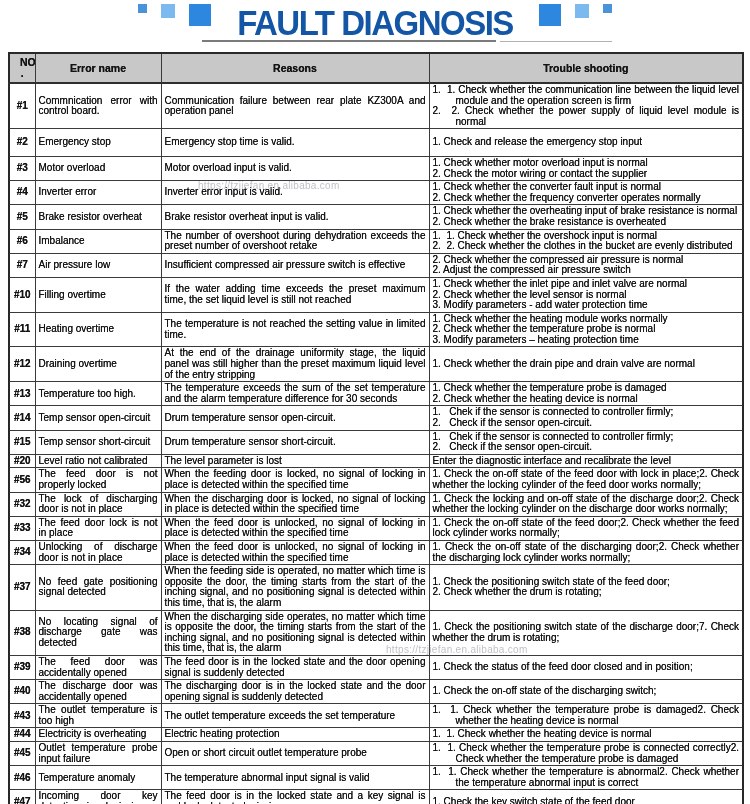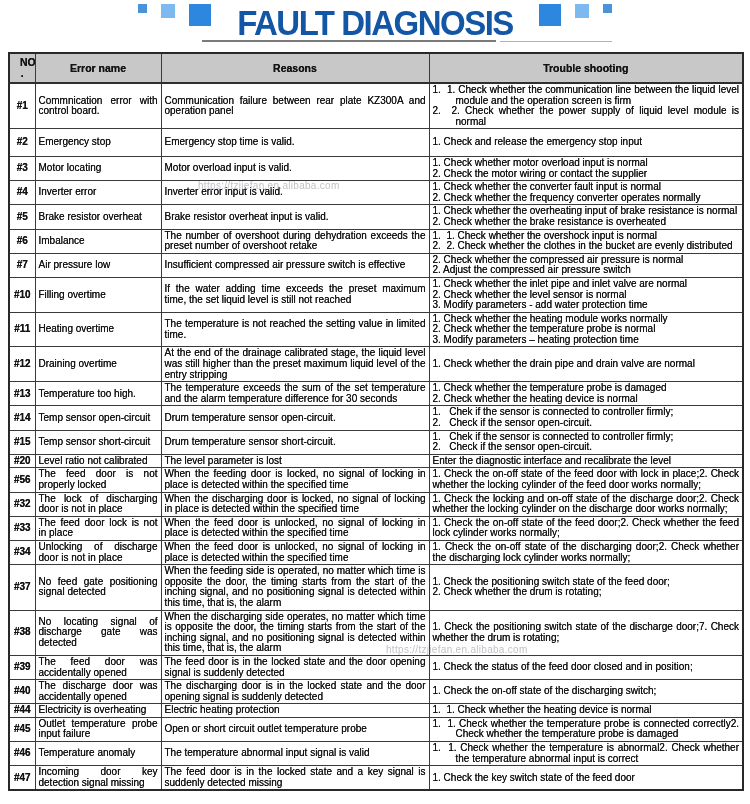--- a/index.html
+++ b/index.html
@@ -97,21 +97,21 @@
         <tr class="tall">
     <td class="cell-no">#2</td>
     <td class="cell-err">Emergency stop</td>
     <td class="cell-rea">Emergency stop time is valid.</td>
     <td class="cell-tro">
             <div class="tline">1. Check and release the emergency stop input</div>
           </td>
   </tr>
         <tr>
     <td class="cell-no">#3</td>
-    <td class="cell-err">Motor locating</td>
+    <td class="cell-err">Motor overload</td>
     <td class="cell-rea">Motor overload input is valid.</td>
     <td class="cell-tro">
             <div class="tline">1. Check whether motor overload input is normal</div>
             <div class="tline">2. Check the motor wiring or contact the supplier</div>
           </td>
   </tr>
         <tr>
     <td class="cell-no">#4</td>
     <td class="cell-err">Inverter error</td>
     <td class="cell-rea">Inverter error input is valid.</td>
@@ -163,21 +163,21 @@
     <td class="cell-rea">The temperature is not reached the setting value in limited time.</td>
     <td class="cell-tro">
             <div class="tline">1. Check whether the heating module works normally</div>
             <div class="tline">2. Check whether the temperature probe is normal</div>
             <div class="tline">3. Modify parameters – heating protection time</div>
           </td>
   </tr>
         <tr>
     <td class="cell-no">#12</td>
     <td class="cell-err">Draining overtime</td>
-    <td class="cell-rea">At the end of the drainage calibrated stage, the liquid level was still higher than the preset maximum liquid level of the entry stripping</td>
+    <td class="cell-rea">At the end of the drainage uniformity stage, the liquid panel was still higher than the preset maximum liquid level of the entry stripping</td>
     <td class="cell-tro">
             <div class="tline">1. Check whether the drain pipe and drain valve are normal</div>
           </td>
   </tr>
         <tr>
     <td class="cell-no">#13</td>
     <td class="cell-err">Temperature too high.</td>
     <td class="cell-rea">The temperature exceeds the sum of the set temperature and the alarm temperature difference for 30 seconds</td>
     <td class="cell-tro">
             <div class="tline">1. Check whether the temperature probe is damaged</div>
@@ -269,20 +269,28 @@
   </tr>
         <tr>
     <td class="cell-no">#40</td>
     <td class="cell-err">The discharge door was accidentally opened</td>
     <td class="cell-rea">The discharging door is in the locked state and the door opening signal is suddenly detected</td>
     <td class="cell-tro">
             <div class="tline">1. Check the on-off state of the discharging switch;</div>
           </td>
   </tr>
         <tr>
+    <td class="cell-no">#43</td>
+    <td class="cell-err">The outlet temperature is too high</td>
+    <td class="cell-rea">The outlet temperature exceeds the set temperature</td>
+    <td class="cell-tro">
+            <div class="tline h2">1.&nbsp;&nbsp;1. Check whether the temperature probe is damaged2. Check whether the heating device is normal</div>
+          </td>
+  </tr>
+        <tr>
     <td class="cell-no">#44</td>
     <td class="cell-err">Electricity is overheating</td>
     <td class="cell-rea">Electric heating protection</td>
     <td class="cell-tro">
             <div class="tline h2">1.&nbsp;&nbsp;1. Check whether the heating device is normal</div>
           </td>
   </tr>
         <tr>
     <td class="cell-no">#45</td>
     <td class="cell-err">Outlet temperature probe input failure</td>

